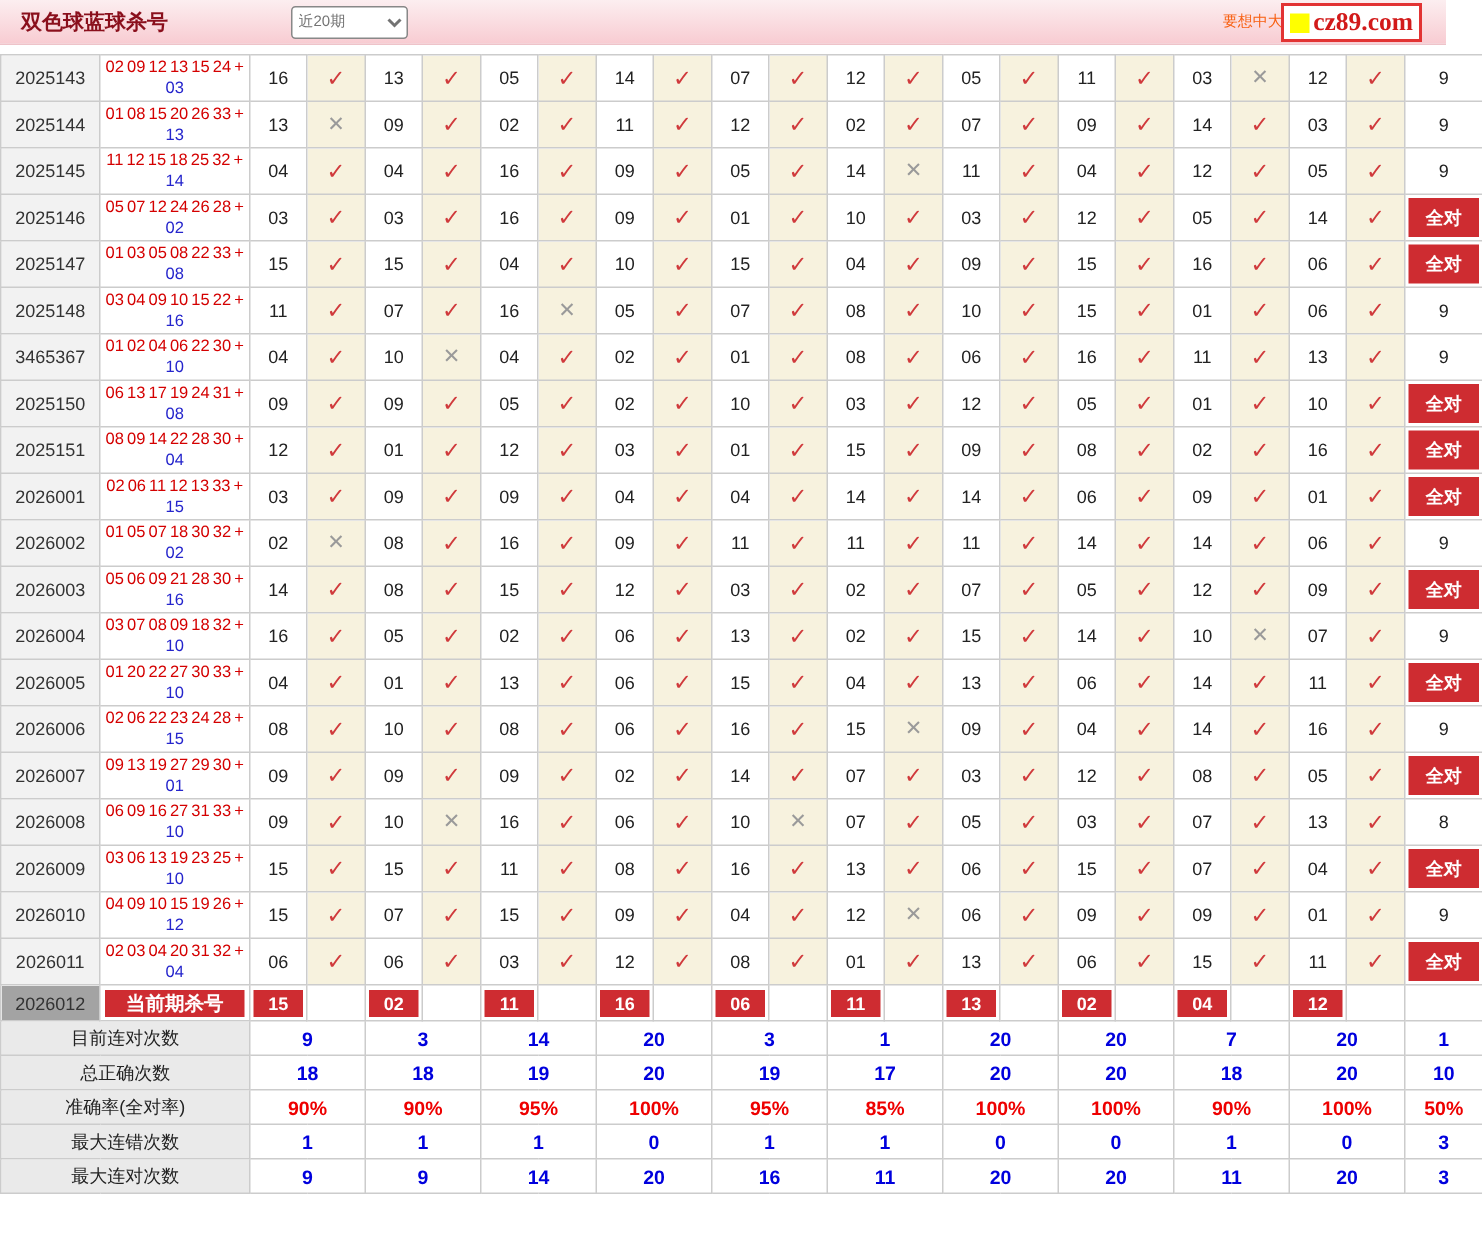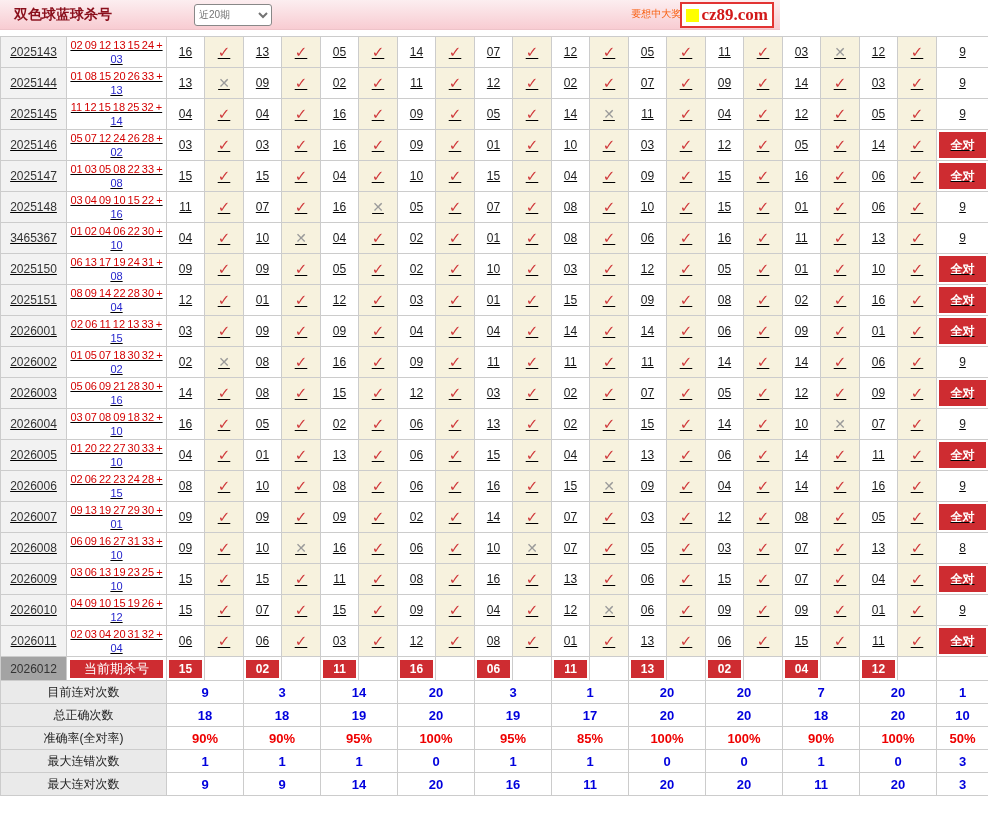--- a/index.html
+++ b/index.html
@@ -3,73 +3,73 @@
 <meta charset="utf-8">
 <style>
   * { box-sizing: border-box; margin: 0; padding: 0; }
   body {
     width: 988px; height: 838px;
     font-family: "Liberation Sans", "DejaVu Sans", sans-serif;
     background: #fff; overflow: hidden;
   }
   
   .topbar {
-    height: 30px; width: 780px;
+    height: 30px; width: 964px;
     background: linear-gradient(#fceef0, #f8ccd2);
     border-bottom: 1px solid #eec3c9;
     display: flex; align-items: center; position: relative;
   }
   .topbar .title {
     margin-left: 14px; font-size: 14px; font-weight: bold; color: #8a0f1c;
   }
   .topbar select {
     margin-left: 82px; width: 78px; height: 22px; font-size: 10px;
     border: 1px solid #888; border-radius: 3px; background: #fff; color: #737373;
   }
   .topbar .promo {
     position: absolute; right: 96px; top: 7px;
     font-size: 10px; color: #f86012; white-space: nowrap;
   }
   .logo-box {
-    position: absolute; right: 6px; top: 2px;
+    position: absolute; right: 16px; top: 2px;
     background: #fff; border: 2px solid #e23333;
     height: 26px; padding: 0 4px; display: flex; align-items: center;
   }
   .logo-box .sq { width: 13px; height: 13px; background: #ffff00; margin-right: 2px; }
   .logo-box .lt {
     font-family: "Liberation Serif", "DejaVu Serif", serif;
     font-size: 17px; color: #d21a1a; font-weight: bold;
   }
   
   table { border-collapse: collapse; table-layout: fixed; width: 988px; margin-top: 6px; }
   td, th { border: 1px solid #ccc; text-align: center; vertical-align: middle; overflow: hidden; }
   tr.head th {
     height: 22px; background: #efefef; font-size: 12px; font-weight: normal; color: #222;
   }
-  tr.data { height: 31px; text-decoration: underline; }
+  tr.data { height: 31px; }
   td.period { background: #f2f2f2; font-size: 12px; color: #333; }
   td.result { font-size: 11px; line-height: 14px; letter-spacing: 0; word-spacing: -1px; }
   td.result .reds { color: #d40000; white-space: nowrap; }
   td.result .blue { color: #2525cc; }
   td.num { background: #fff; font-size: 12px; color: #222; }
   td.mark { background: #f7f2de; }
   td.mark .ok { color: #d03a3c; font-size: 15px; font-weight: bold; }
   td.mark .no { color: #9a9a9a; font-size: 14px; }
   td.stat { background: #fff; font-size: 12px; color: #222; padding: 1px; }
   span.perfect {
     display: block; margin: 1px; height: 26px; line-height: 26px;
     background: #ce2c31; color: #fff; font-size: 12px; font-weight: bold;
   }
   
   tr.current { height: 24px; }
   tr.current td { background: #fff; }
   tr.current td.period { background: #a3a3a3; font-size: 12px; }
   .cur-label {
     display: block; margin: 2px 3px; height: 18px; line-height: 18px;
-    background: #ce2c31; color: #fff; font-size: 13px; font-weight: normal;
+    background: #ce2c31; color: #fff; font-size: 13px; font-weight: bold;
   }
   .kill-badge {
     display: block; margin: 2px 2px; height: 18px; line-height: 18px;
     background: #ce2c31; color: #fff; font-size: 12px; font-weight: bold;
   }
   
   tr.summary { height: 23px; }
   tr.summary td.slabel { background: #eaeaea; font-size: 12px; color: #222; }
   tr.summary td.sval { background: #fff; font-size: 13px; font-weight: bold; color: #0000dd; }
   tr.summary.red td.sval { color: #ee0000; }

